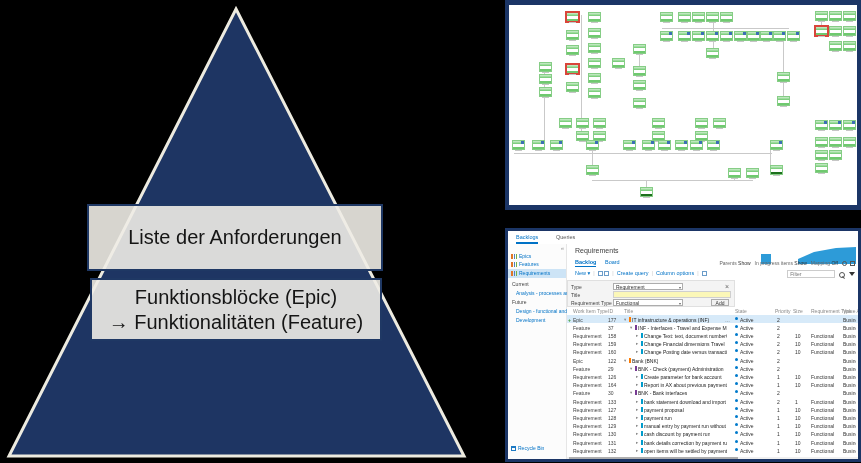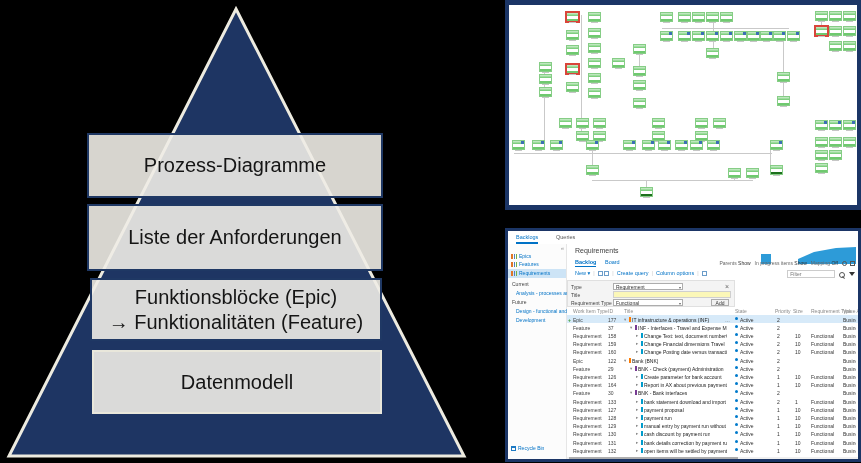--- a/index.html
+++ b/index.html
@@ -92,32 +92,26 @@
   .hscroll{position:absolute;left:0;right:0;top:213px;height:4px;background:#f0f0f0;}
   .hscroll b{position:absolute;left:2px;top:0;width:58%;height:4px;background:#aeaeae;}
 </style>
 </head>
 <body>
 
 <div class="pyr-wrap">
   <svg class="pyr-svg" width="480" height="463">
     <polygon points="236,9 464,456 9,456" fill="#1e3563" stroke="#edebe0" stroke-width="3"></polygon>
   </svg>
-  <div class="layer l2">
-    <span>Prozess-Diagramme</span>
-  </div>
   <div class="layer l3">
     <span>Liste der Anforderungen</span>
   </div>
   <div class="layer l4">
     <span>Funktionsblöcke (Epic)</span>
     <span>→ Funktionalitäten (Feature)</span>
-  </div>
-  <div class="layer l5">
-    <span>Datenmodell</span>
   </div>
 </div>
 
 <div class="diagram-panel">
   <div class="diagram-inner" id="diagram-canvas">
       <div class="edge" style="left: 20.7%; top: 5%; width: 1px; height: 62.5%;"></div>
       <div class="edge" style="left: 10.2%; top: 30%; width: 1px; height: 37.5%;"></div>
       <div class="edge" style="left: 44%; top: 11.5%; width: 36.5%; height: 1px;"></div>
       <div class="edge" style="left: 58.5%; top: 8%; width: 1px; height: 13.5%;"></div>
       <div class="edge" style="left: 1.5%; top: 73.8%; width: 74%; height: 1px;"></div>

